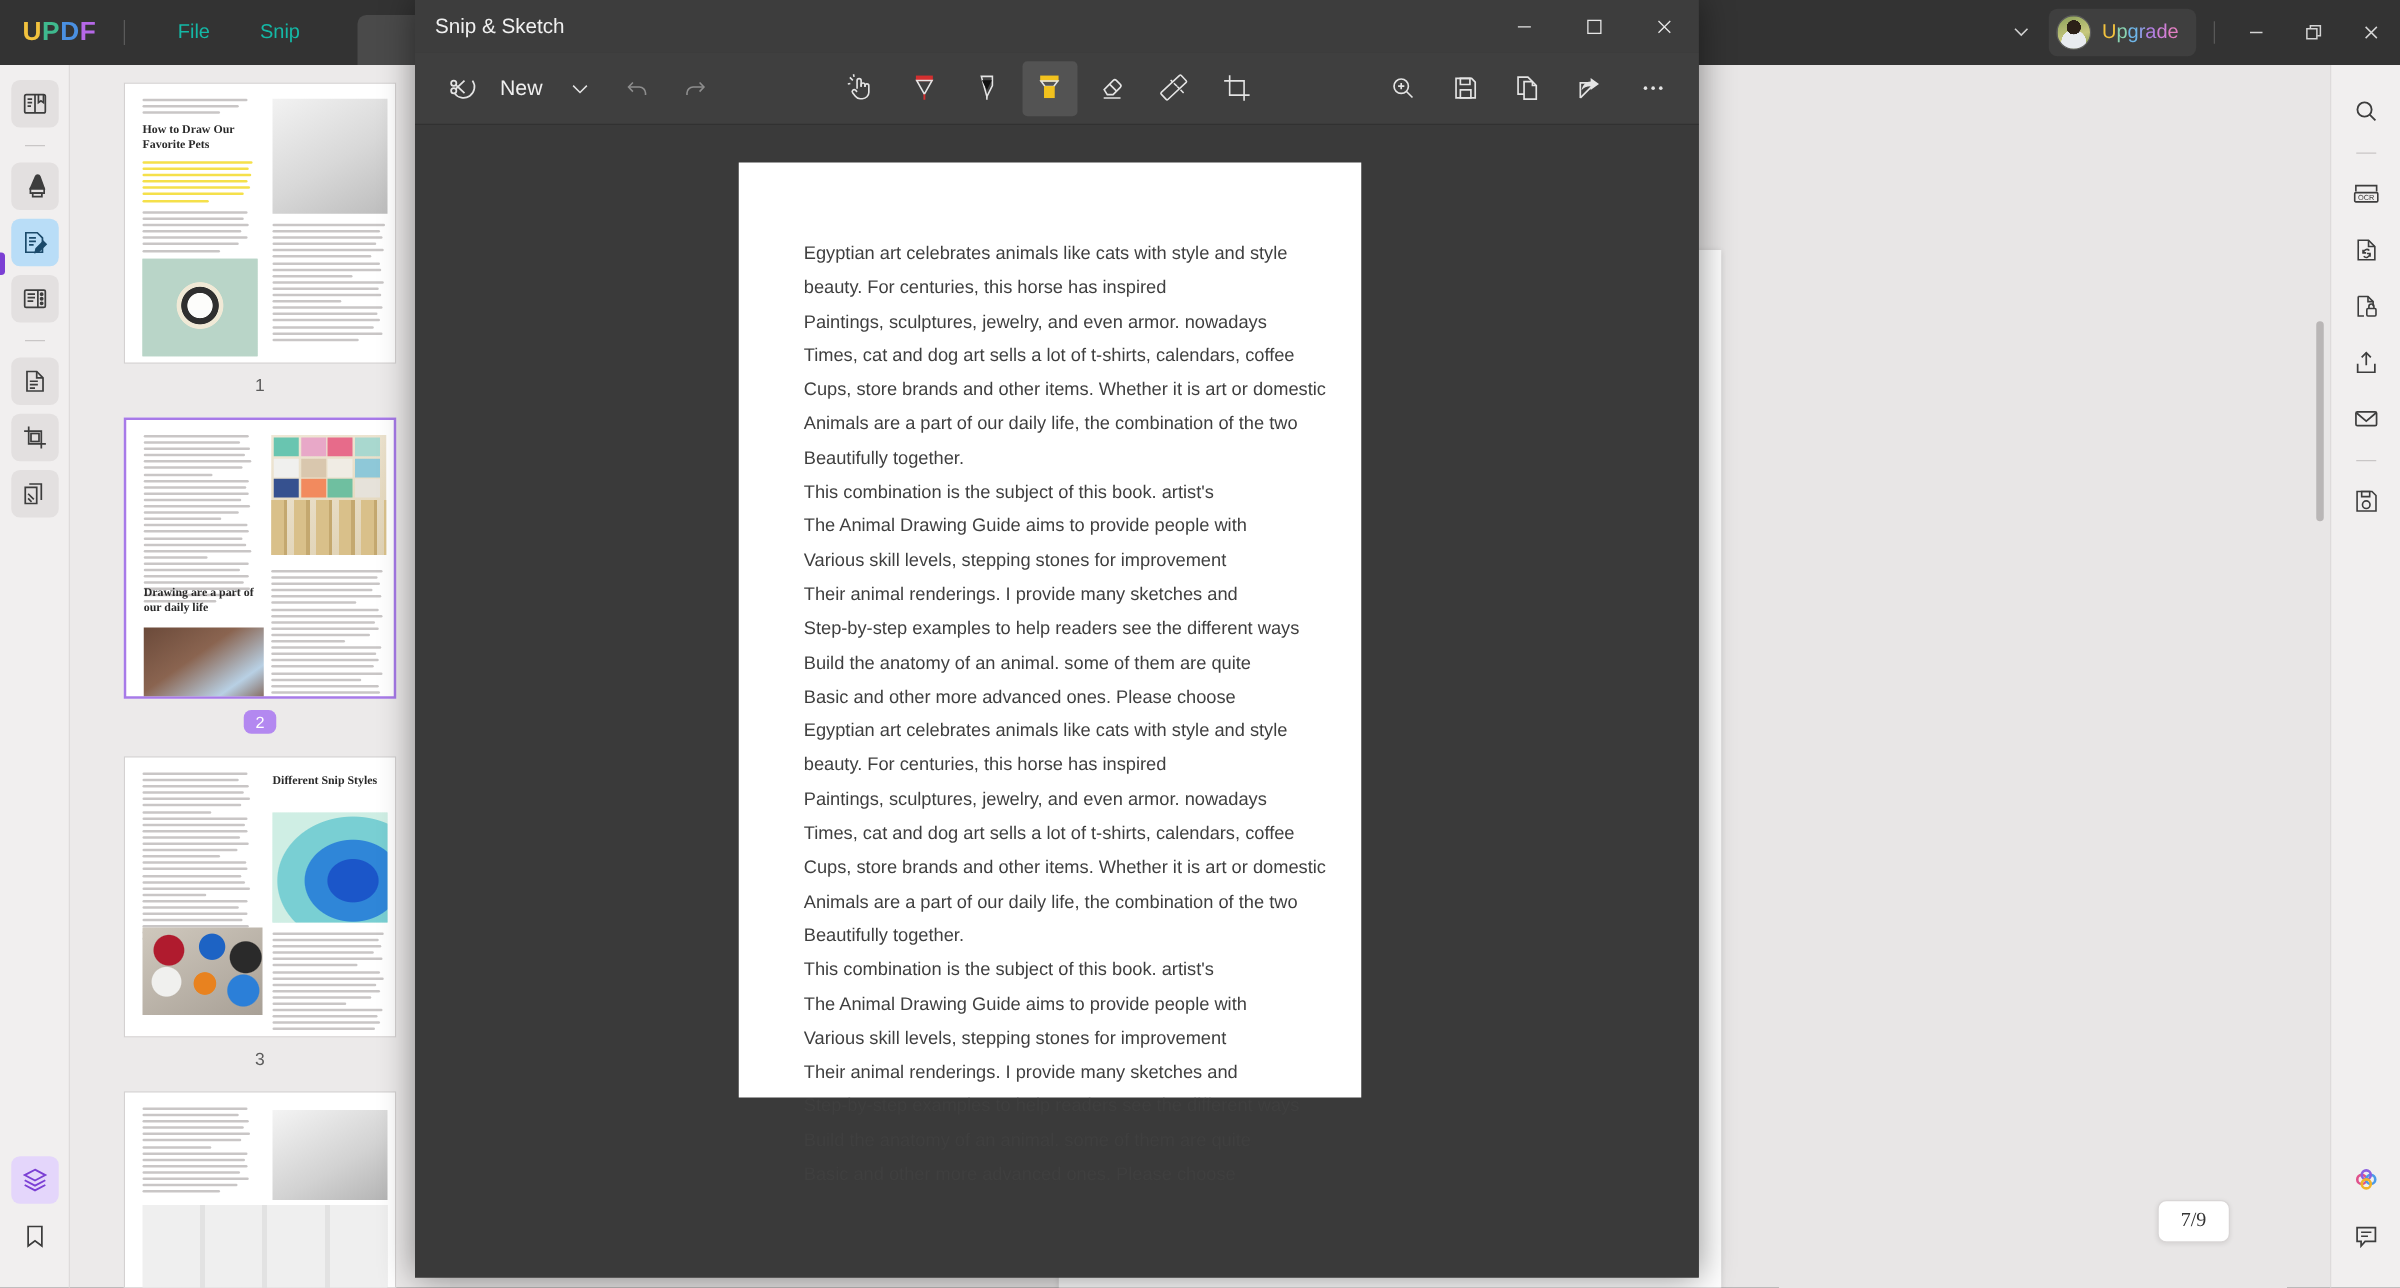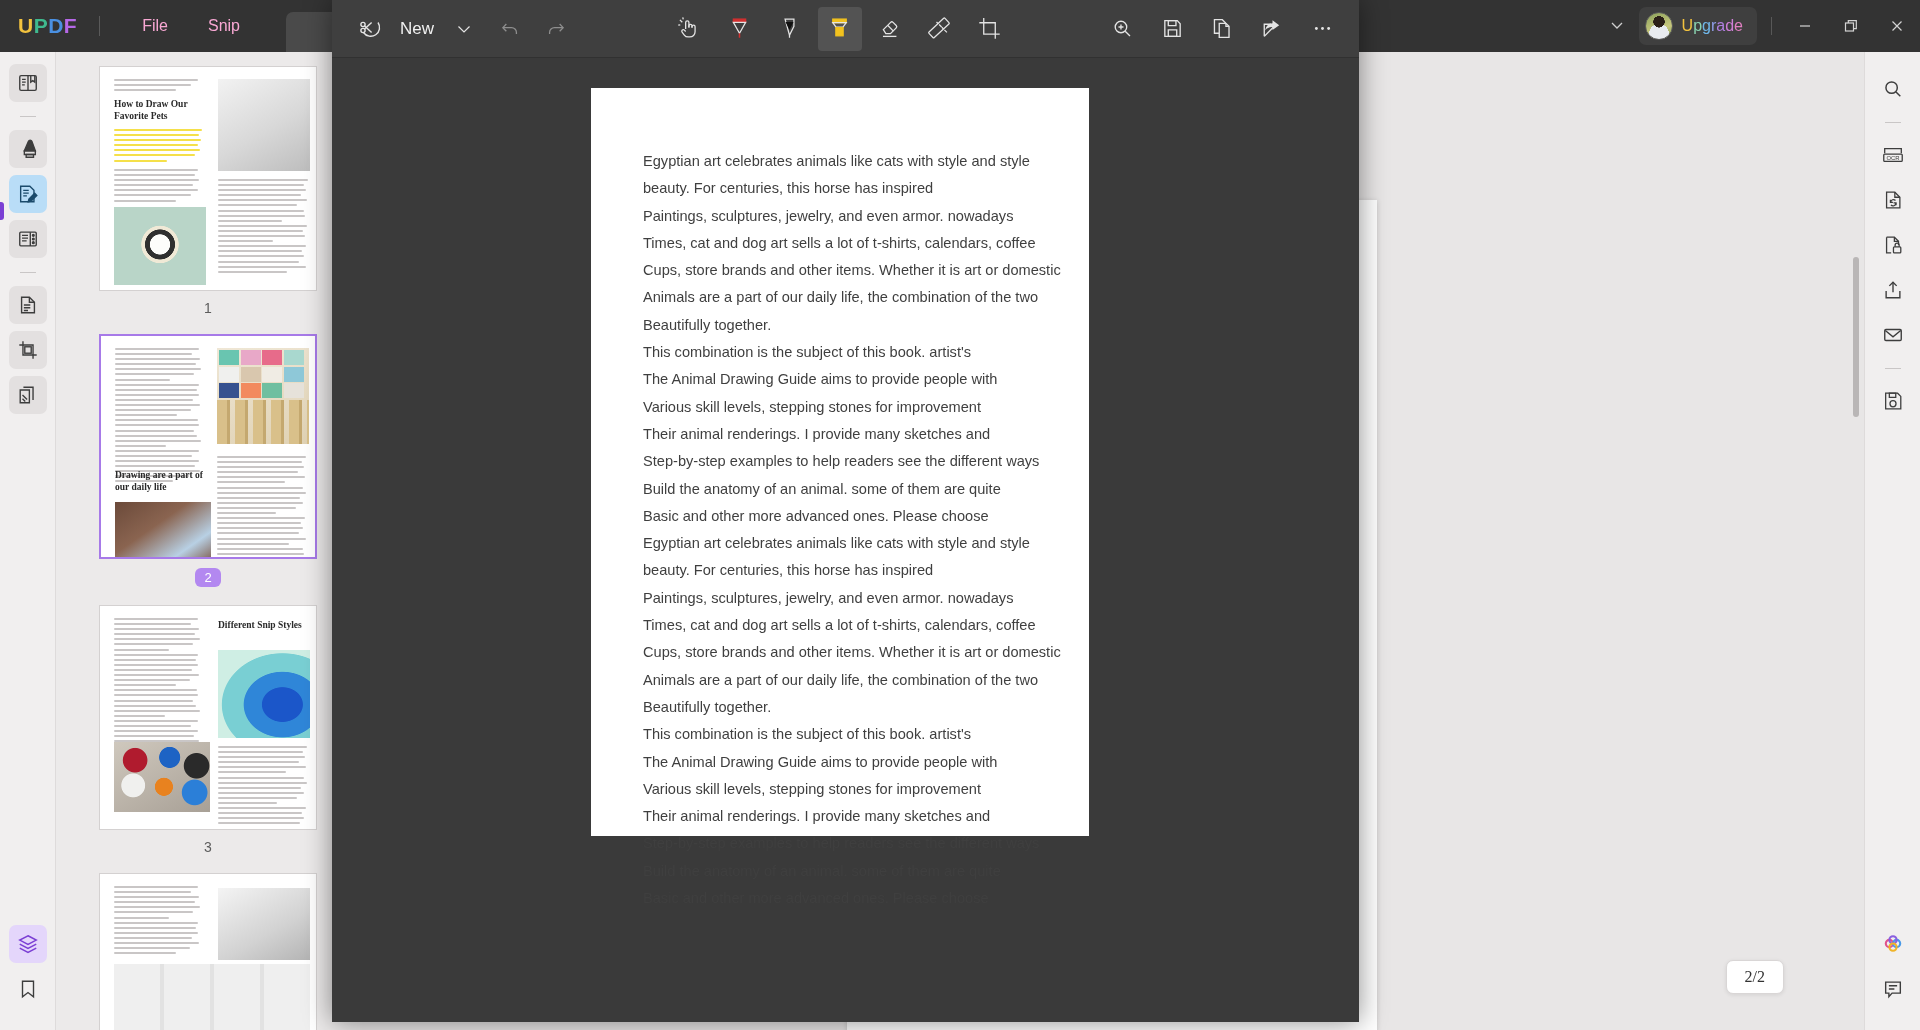--- a/index.html
+++ b/index.html
@@ -25,21 +25,21 @@
   .updf-logo {
     margin-left: 18px; font-size: 21px; font-weight: bold;
     letter-spacing: .5px; display: flex;
   }
   .updf-logo span:nth-child(1){ color:#f2c23e; }
   .updf-logo span:nth-child(2){ color:#3fb98e; }
   .updf-logo span:nth-child(3){ color:#4a90e2; }
   .updf-logo span:nth-child(4){ color:#b668e8; }
   .tb-sep { width:1px; height:20px; background:#5a5a5a; margin:0 22px; }
   .tb-menu {
-    color:#f9a8d4; font-size:16px; padding:6px 20px; cursor:default;
+    color:#14b8a6; font-size:16px; padding:6px 20px; cursor:default;
   }
   .tb-spacer { flex:1; }
   .tb-tabstrip { display:flex; align-items:flex-end; height:52px; margin-left:26px; }
   .doc-tab {
     background:#4a4a4a; color:#d8d8d8; height:40px; min-width:135px;
     display:flex; align-items:center; gap:8px;
     padding:0 10px 0 14px; font-size:13px;
     border-radius:7px 7px 0 0; align-self:flex-end;
   }
   .tab-close { color:#bcbcbc; font-size:14px; margin-left:auto; }
@@ -631,21 +631,21 @@
 
       <div style="margin-top:28px;">
         <div class="doc-text-line">nals like cats with style and style</div>
         <div class="doc-text-line">orse has inspired</div>
         <div class="doc-text-line">y, and even armor. nowadays</div>
         <div class="doc-text-line">a lot of t-shirts, calendars, coffee</div>
       </div>
     </div>
 
     <div class="vscroll"></div>
-    <div class="pagenum-chip">2/2</div>
+    <div class="pagenum-chip">7/9</div>
   </div>
 
   <div id="right-rail">
     <div class="rail-btn">
       <svg width="22" height="22" viewBox="0 0 24 24" fill="none" stroke="currentColor" stroke-width="1.6">
         <circle cx="10.5" cy="10.5" r="6.2"></circle>
           <path d="M15 15l5 5"></path>
       </svg>
     </div>
     <div class="rail-div"></div>
@@ -715,20 +715,39 @@
       <svg width="22" height="22" viewBox="0 0 24 24" fill="none" stroke="currentColor" stroke-width="1.5">
         <path d="M4 4.5h16v12H11l-3.5 4v-4H4z"></path>
           <path d="M7.5 8.5h9M7.5 12h6"></path>
       </svg>
     </div>
   </div>
 </div>
 
 <div id="snip-win">
 
+  <div id="snip-title">
+    <div class="snip-title-txt">Snip &amp; Sketch</div>
+    <div style="flex:1"></div>
+    <div class="snip-wbtn">
+      <svg width="17" height="17" viewBox="0 0 18 18" stroke="currentColor" stroke-width="1.1">
+          <path d="M3.5 9h11"></path>
+        </svg>
+    </div>
+    <div class="snip-wbtn">
+      <svg width="17" height="17" viewBox="0 0 18 18" fill="none" stroke="currentColor" stroke-width="1.1">
+          <rect x="3.5" y="3.5" width="11" height="11"></rect>
+        </svg>
+    </div>
+    <div class="snip-wbtn">
+      <svg width="17" height="17" viewBox="0 0 18 18" stroke="currentColor" stroke-width="1.1">
+          <path d="M4 4l10 10M14 4L4 14"></path>
+        </svg>
+    </div>
+  </div>
 
   <div id="snip-toolbar">
     <div class="new-group">
       <div class="tool">
         <svg width="24" height="24" viewBox="0 0 24 24" fill="none" stroke="currentColor" stroke-width="1.4">
           <path d="M20 5.5A8 8 0 115.5 15.5"></path>
           <circle cx="5" cy="7.5" r="2.1"></circle>
             <circle cx="5" cy="13.5" r="2.1"></circle>
           <path d="M6.6 8.9l7 6.6M6.6 12.1l7-6.6"></path>
         </svg>

